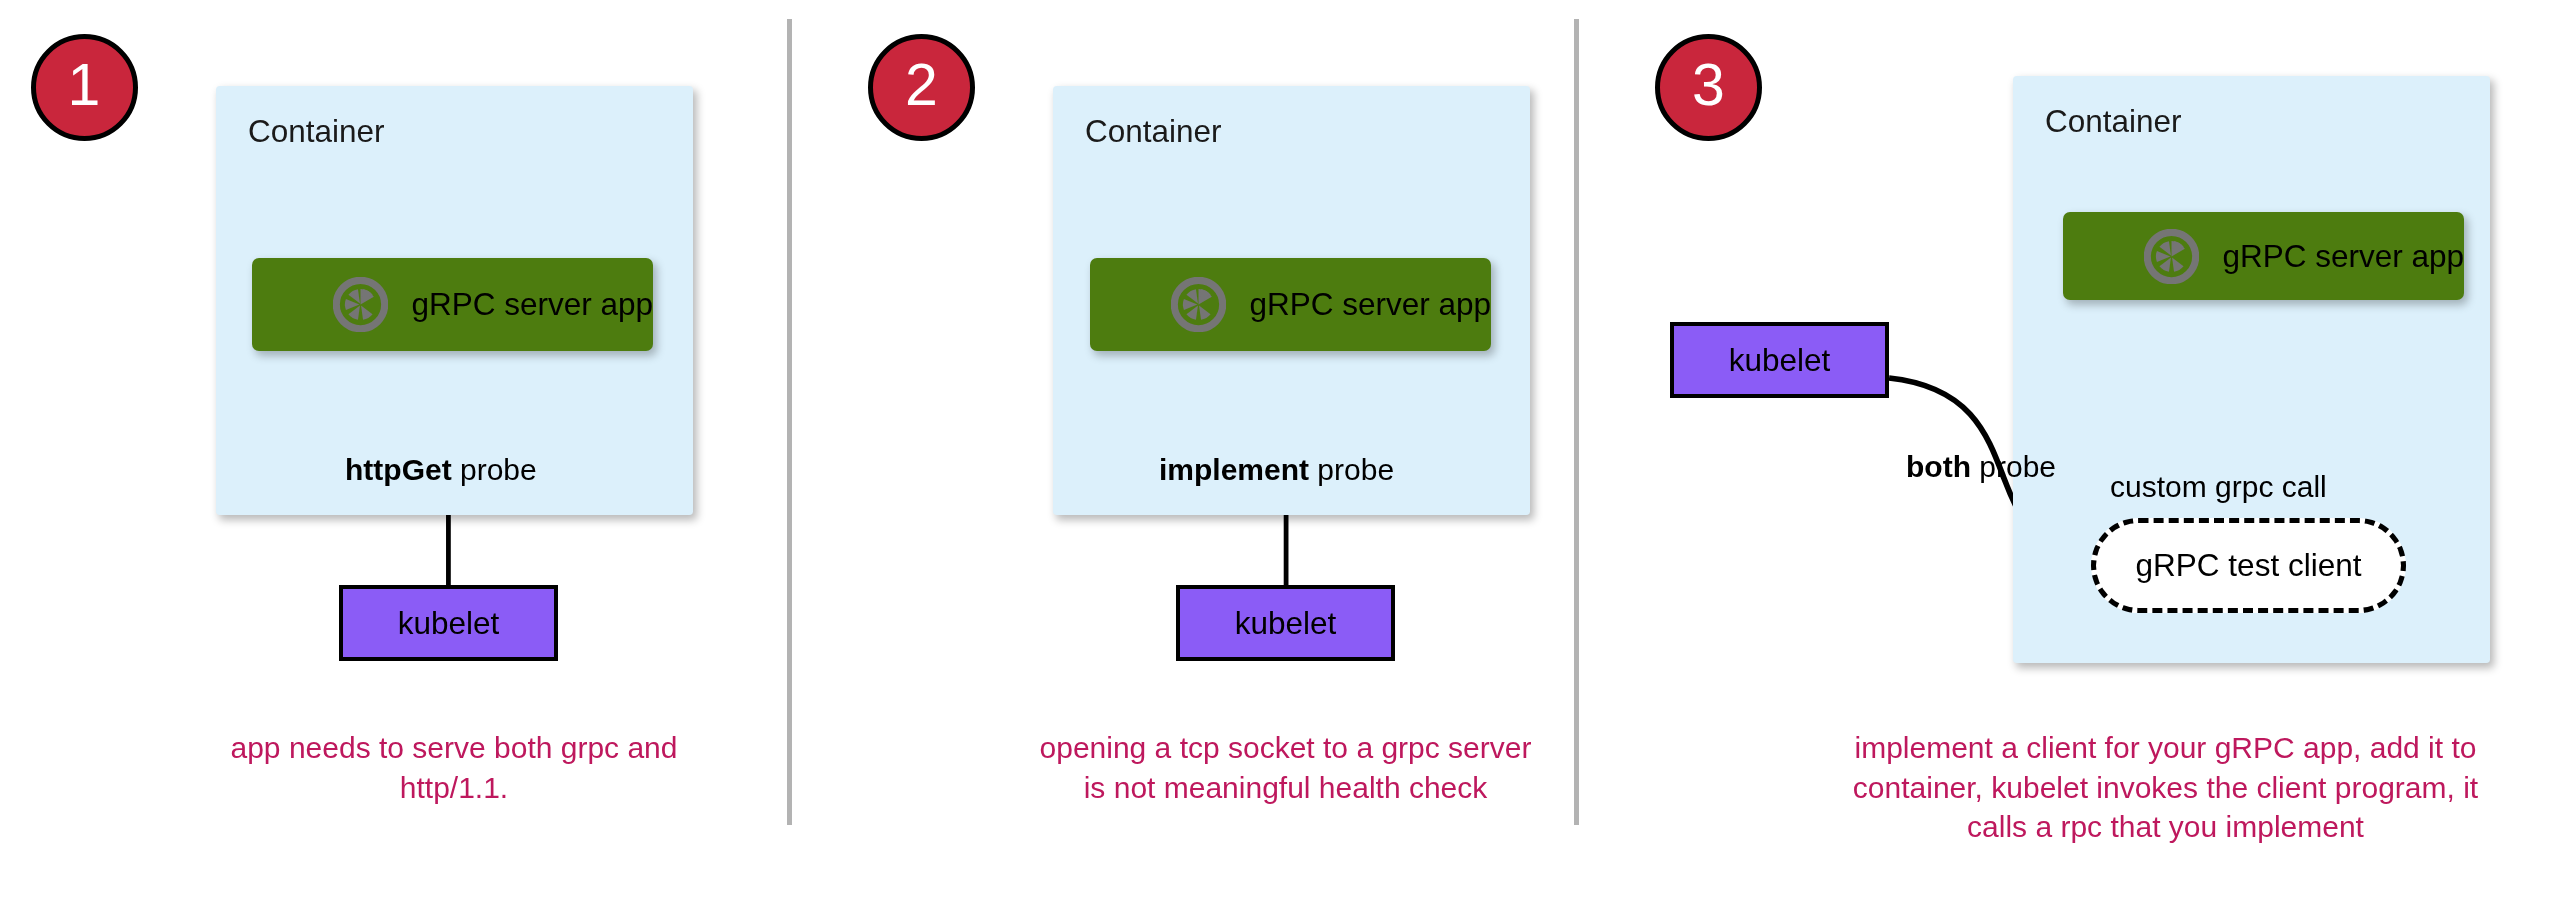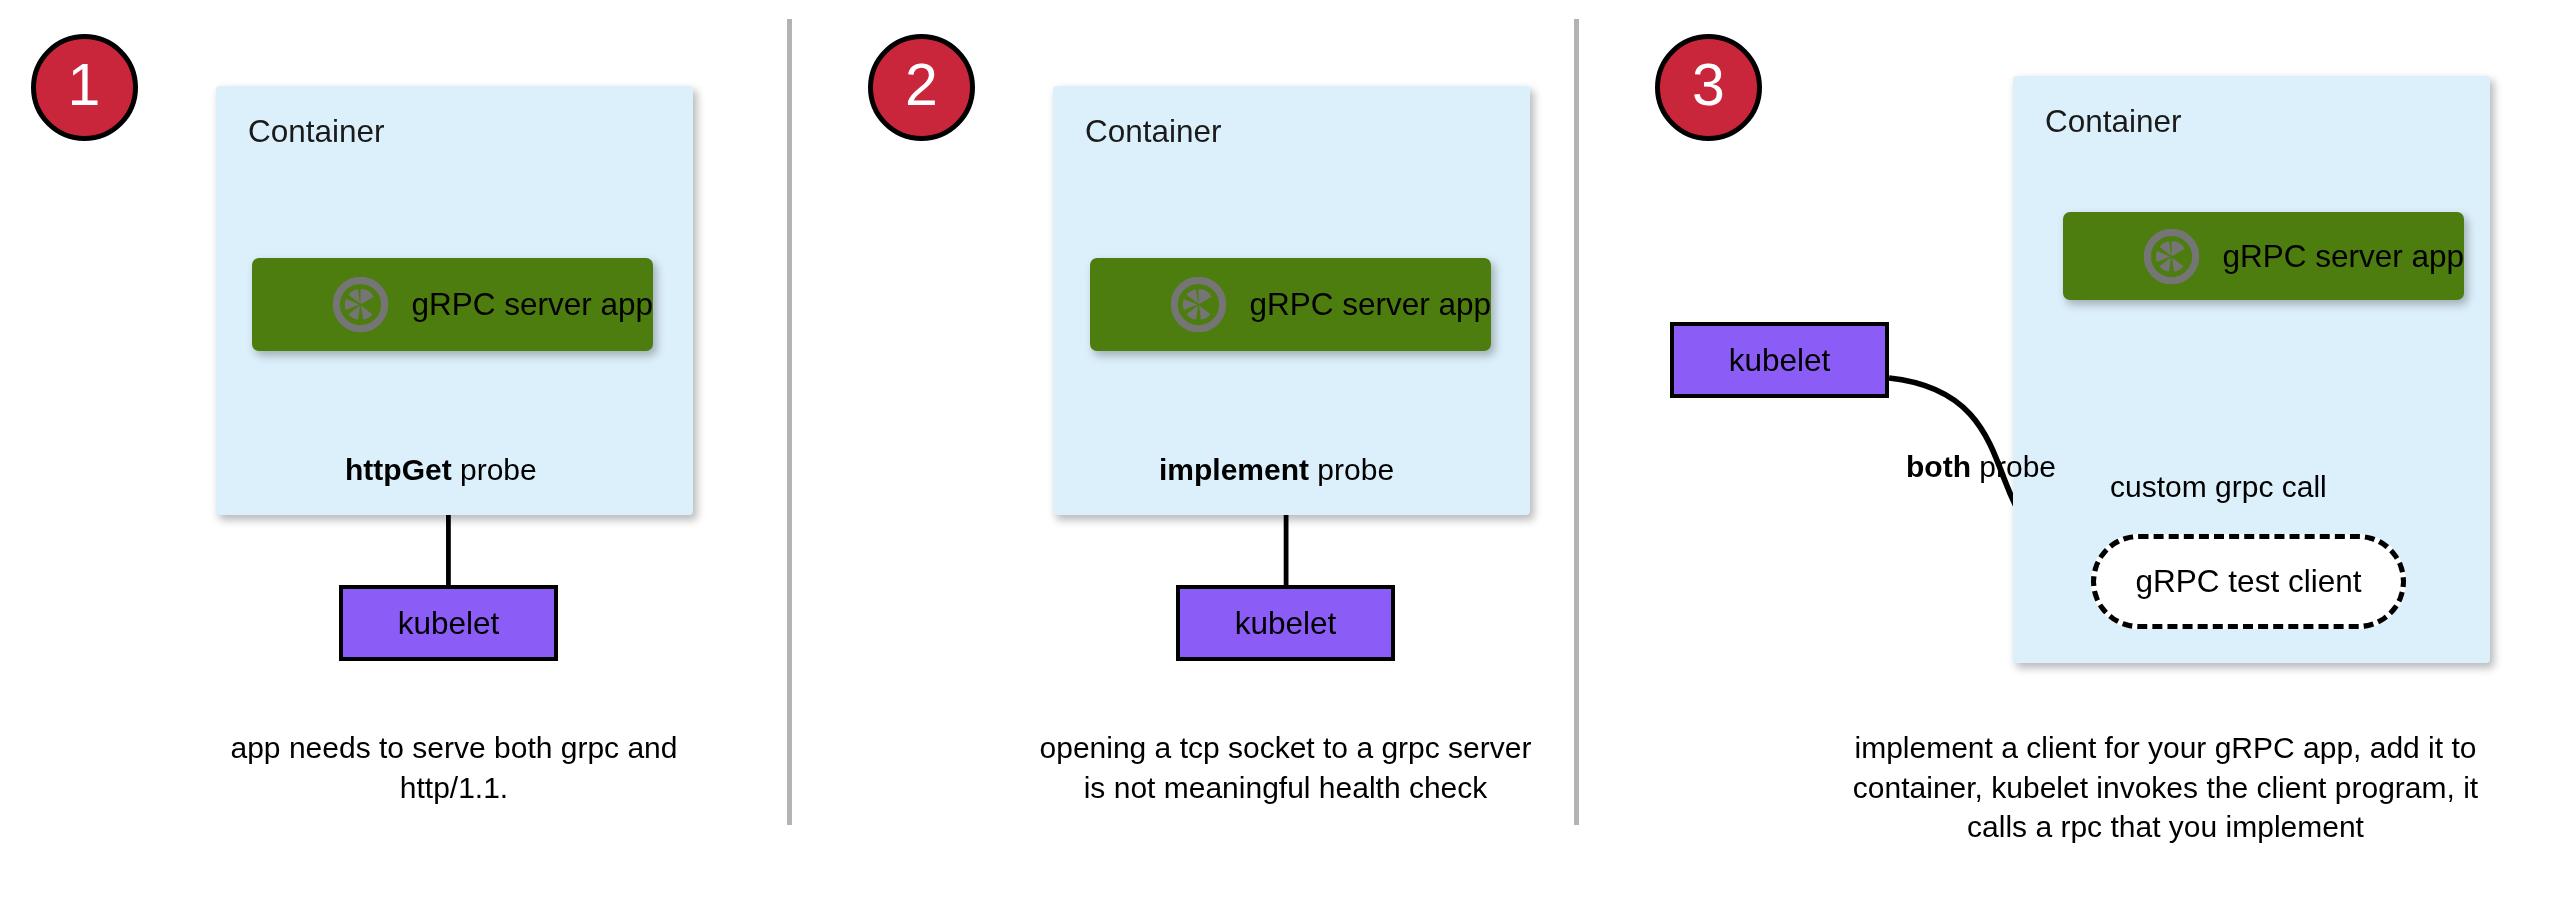--- a/index.html
+++ b/index.html
@@ -128,21 +128,21 @@
     white-space: nowrap;
     background: transparent;
   }
   .edge-label b { font-weight: 700; }
 
   
   .caption {
     position: absolute;
     font-size: 30px;
     line-height: 1.32;
-    color: #000000;
+    color: #be185d;
     text-align: center;
   }
 
   
   #arrows {
     position: absolute;
     left: 0; top: 0;
     width: 2576px;
     height: 923px;
     pointer-events: none;
@@ -269,21 +269,21 @@
           <path d="M76.5 40 A28 28 0 0 1 76.5 60 L52 50 Z" transform="rotate(240 50 50)"></path>
           <path d="M76.5 40 A28 28 0 0 1 76.5 60 L52 50 Z" transform="rotate(300 50 50)"></path>
         </g>
       </svg>
     </span>
     <span class="app-card-label">gRPC server app</span>
   </div>
 
   <div class="edge-label" style="left:2110px; top:434px;margin-top:36px;">custom grpc call</div>
 
-  <div class="dashed-pill" style="left:2091px; top:518px; width:315px; height:95px;margin-top:16px;">
+  <div class="dashed-pill" style="left:2091px; top:518px; width:315px; height:95px;">
     <span>gRPC test client</span>
   </div>
 
   <div class="kubelet-box" style="left:1670px; top:322px; width:219px; height:76px;">
     <span>kubelet</span>
   </div>
 
   <div class="edge-label" style="left:1906px; top:450px;">
     <b>both</b><span> probe</span>
   </div>

